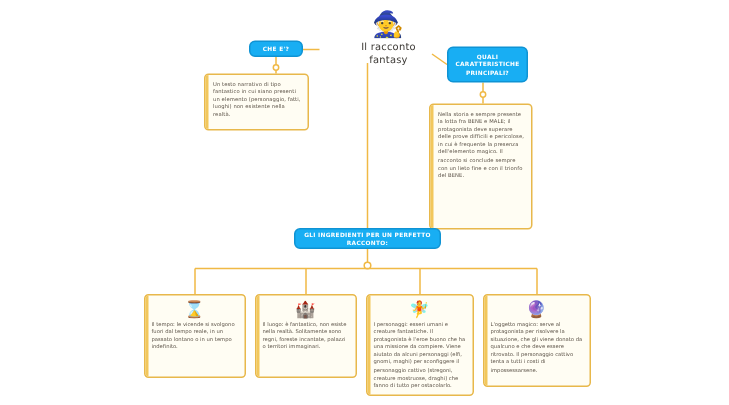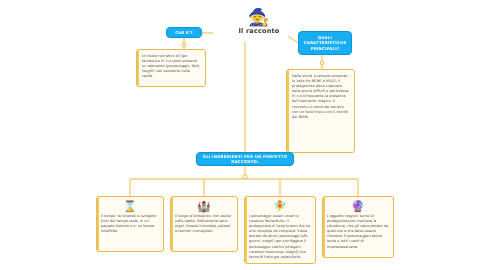--- a/index.html
+++ b/index.html
@@ -13,21 +13,21 @@
 
   svg.wires { position: absolute; inset: 0; width: 486px; height: 270px; pointer-events: none; }
 
   
   .title-block {
     position: absolute; left: 215px; top: 8px; width: 88px;
     text-align: center;
   }
   .title-icon { font-size: 17px; line-height: 19px; }
   .title-text {
-    font-size: 6.6px; font-weight: bold; color: #3d3a36;
+    font-size: 6.6px; font-weight: normal; color: #3d3a36;
     line-height: 9px; letter-spacing: .15px;
   }
 
   
   .pill {
     position: absolute;
     background: #18aef3;
     border: 1px solid #0f93d4;
     border-radius: 4px;
     color: #ffffff;
@@ -117,20 +117,21 @@
       <path d="M130 179 L130 196"></path>
       <path d="M204 179 L204 196"></path>
       <path d="M280 179 L280 196"></path>
       <path d="M358 179 L358 196"></path>
     </g>
   </svg>
 
   <div class="title-block">
     <div class="title-icon">🧙</div>
     <div class="title-text">Il racconto</div>
+    <div class="title-text">fantasy</div>
   </div>
 
   <div class="pill" id="pill-che">CHE E'?</div>
 
   <div class="note" id="note-left">Un testo narrativo di tipo fantastico in cui siano presenti un elemento (personaggio, fatti, luoghi) non esistente nella realtà.</div>
 
   <div class="pill" id="pill-carat">QUALI CARATTERISTICHE PRINCIPALI?</div>
 
   <div class="note" id="note-right">Nella storia e sempre presente la lotta fra BENE e MALE; il protagonista deve superare delle prove difficili e pericolose, in cui è frequente la presenza dell'elemento magico. Il racconto si conclude sempre con un lieto fine e con il trionfo del BENE.</div>
 

